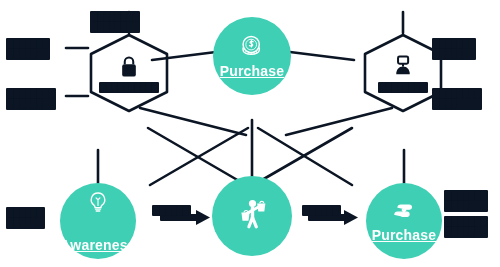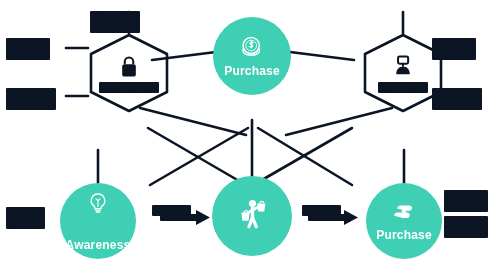--- a/index.html
+++ b/index.html
@@ -19,26 +19,27 @@
     background:#3ECFB4;
     display:flex;
     flex-direction:column;
     align-items:center;
     justify-content:center;
     color:#ffffff;
     box-sizing:border-box;
   }
   .node-circle .ic{display:block;line-height:0;}
   .node-circle .cap{
-    font-size:12px;
+    font-size:14px;
     font-weight:bold;
     letter-spacing:.2px;
     margin-top:3px;
     white-space:nowrap;
     color:#ffffff;
+    text-decoration:underline;
   }
 
   #c-purchase{left:213px;top:17px;width:78px;height:78px;}
   #c-awareness{left:60px;top:183px;width:76px;height:76px;gap:20px;}
   #c-shopper{left:212px;top:176px;width:80px;height:80px;}
   #c-loyalty{left:366px;top:183px;width:76px;height:76px;}
 
   
   .hex{
     position:absolute;

